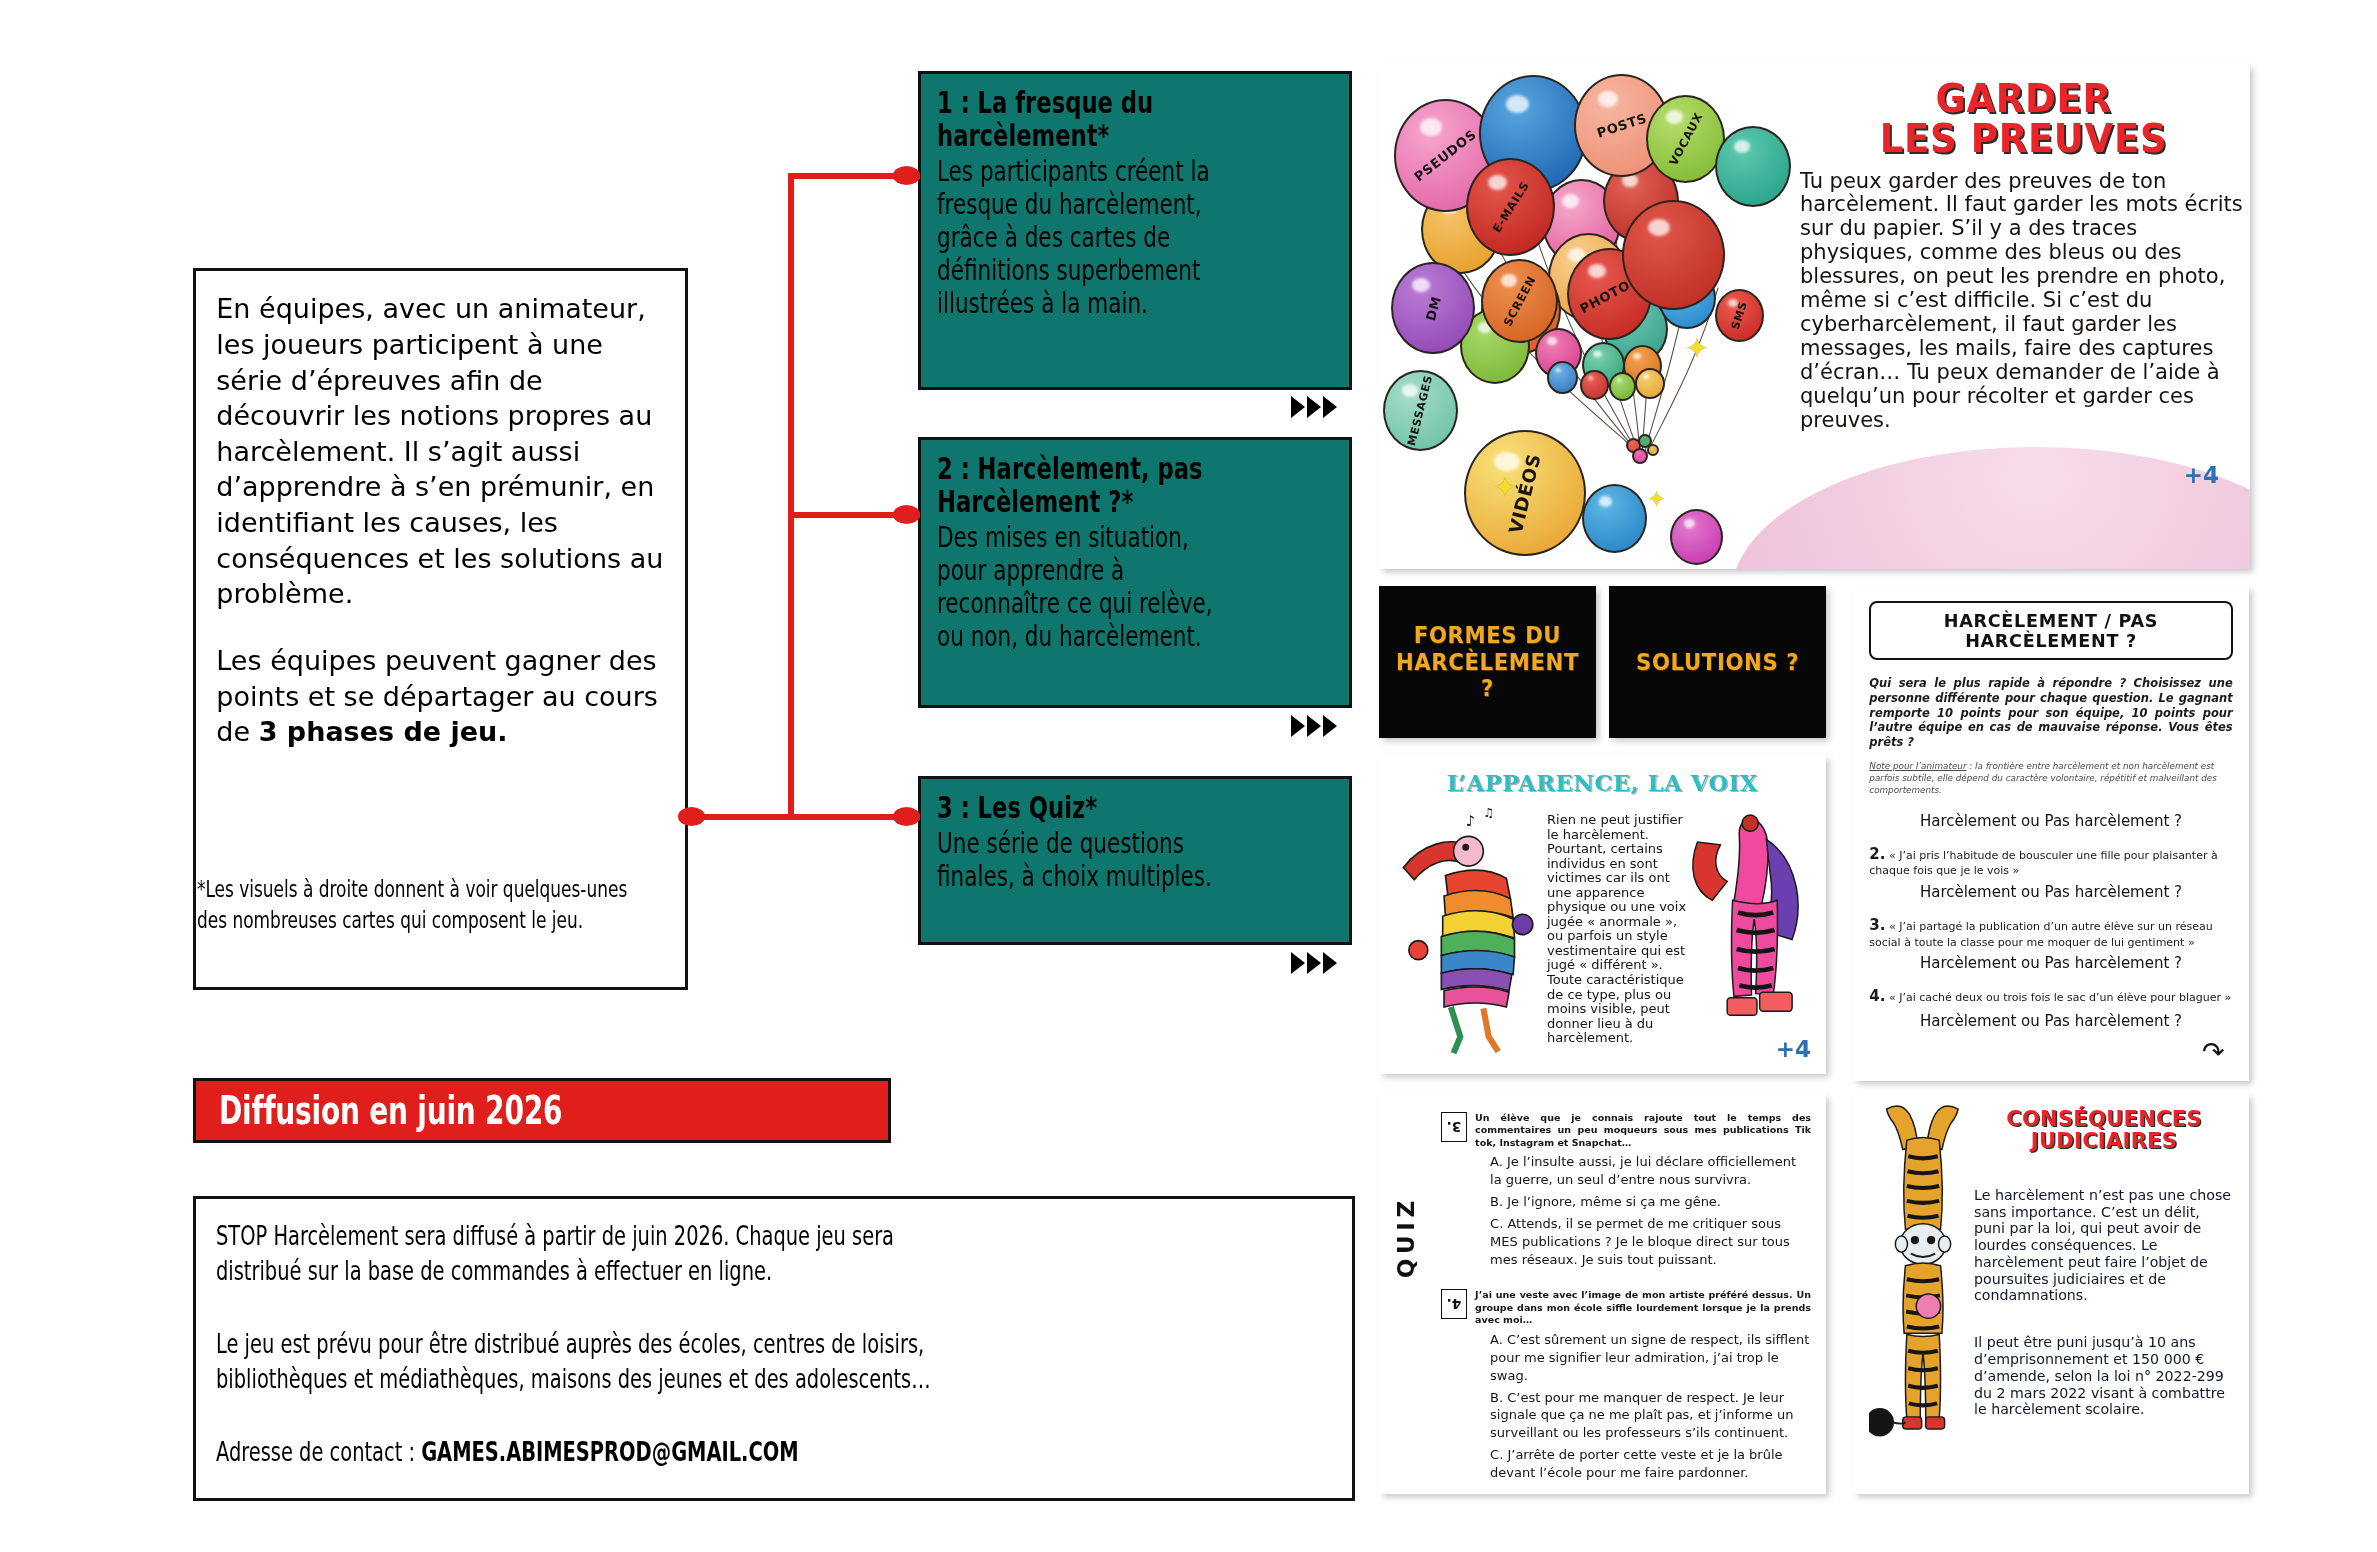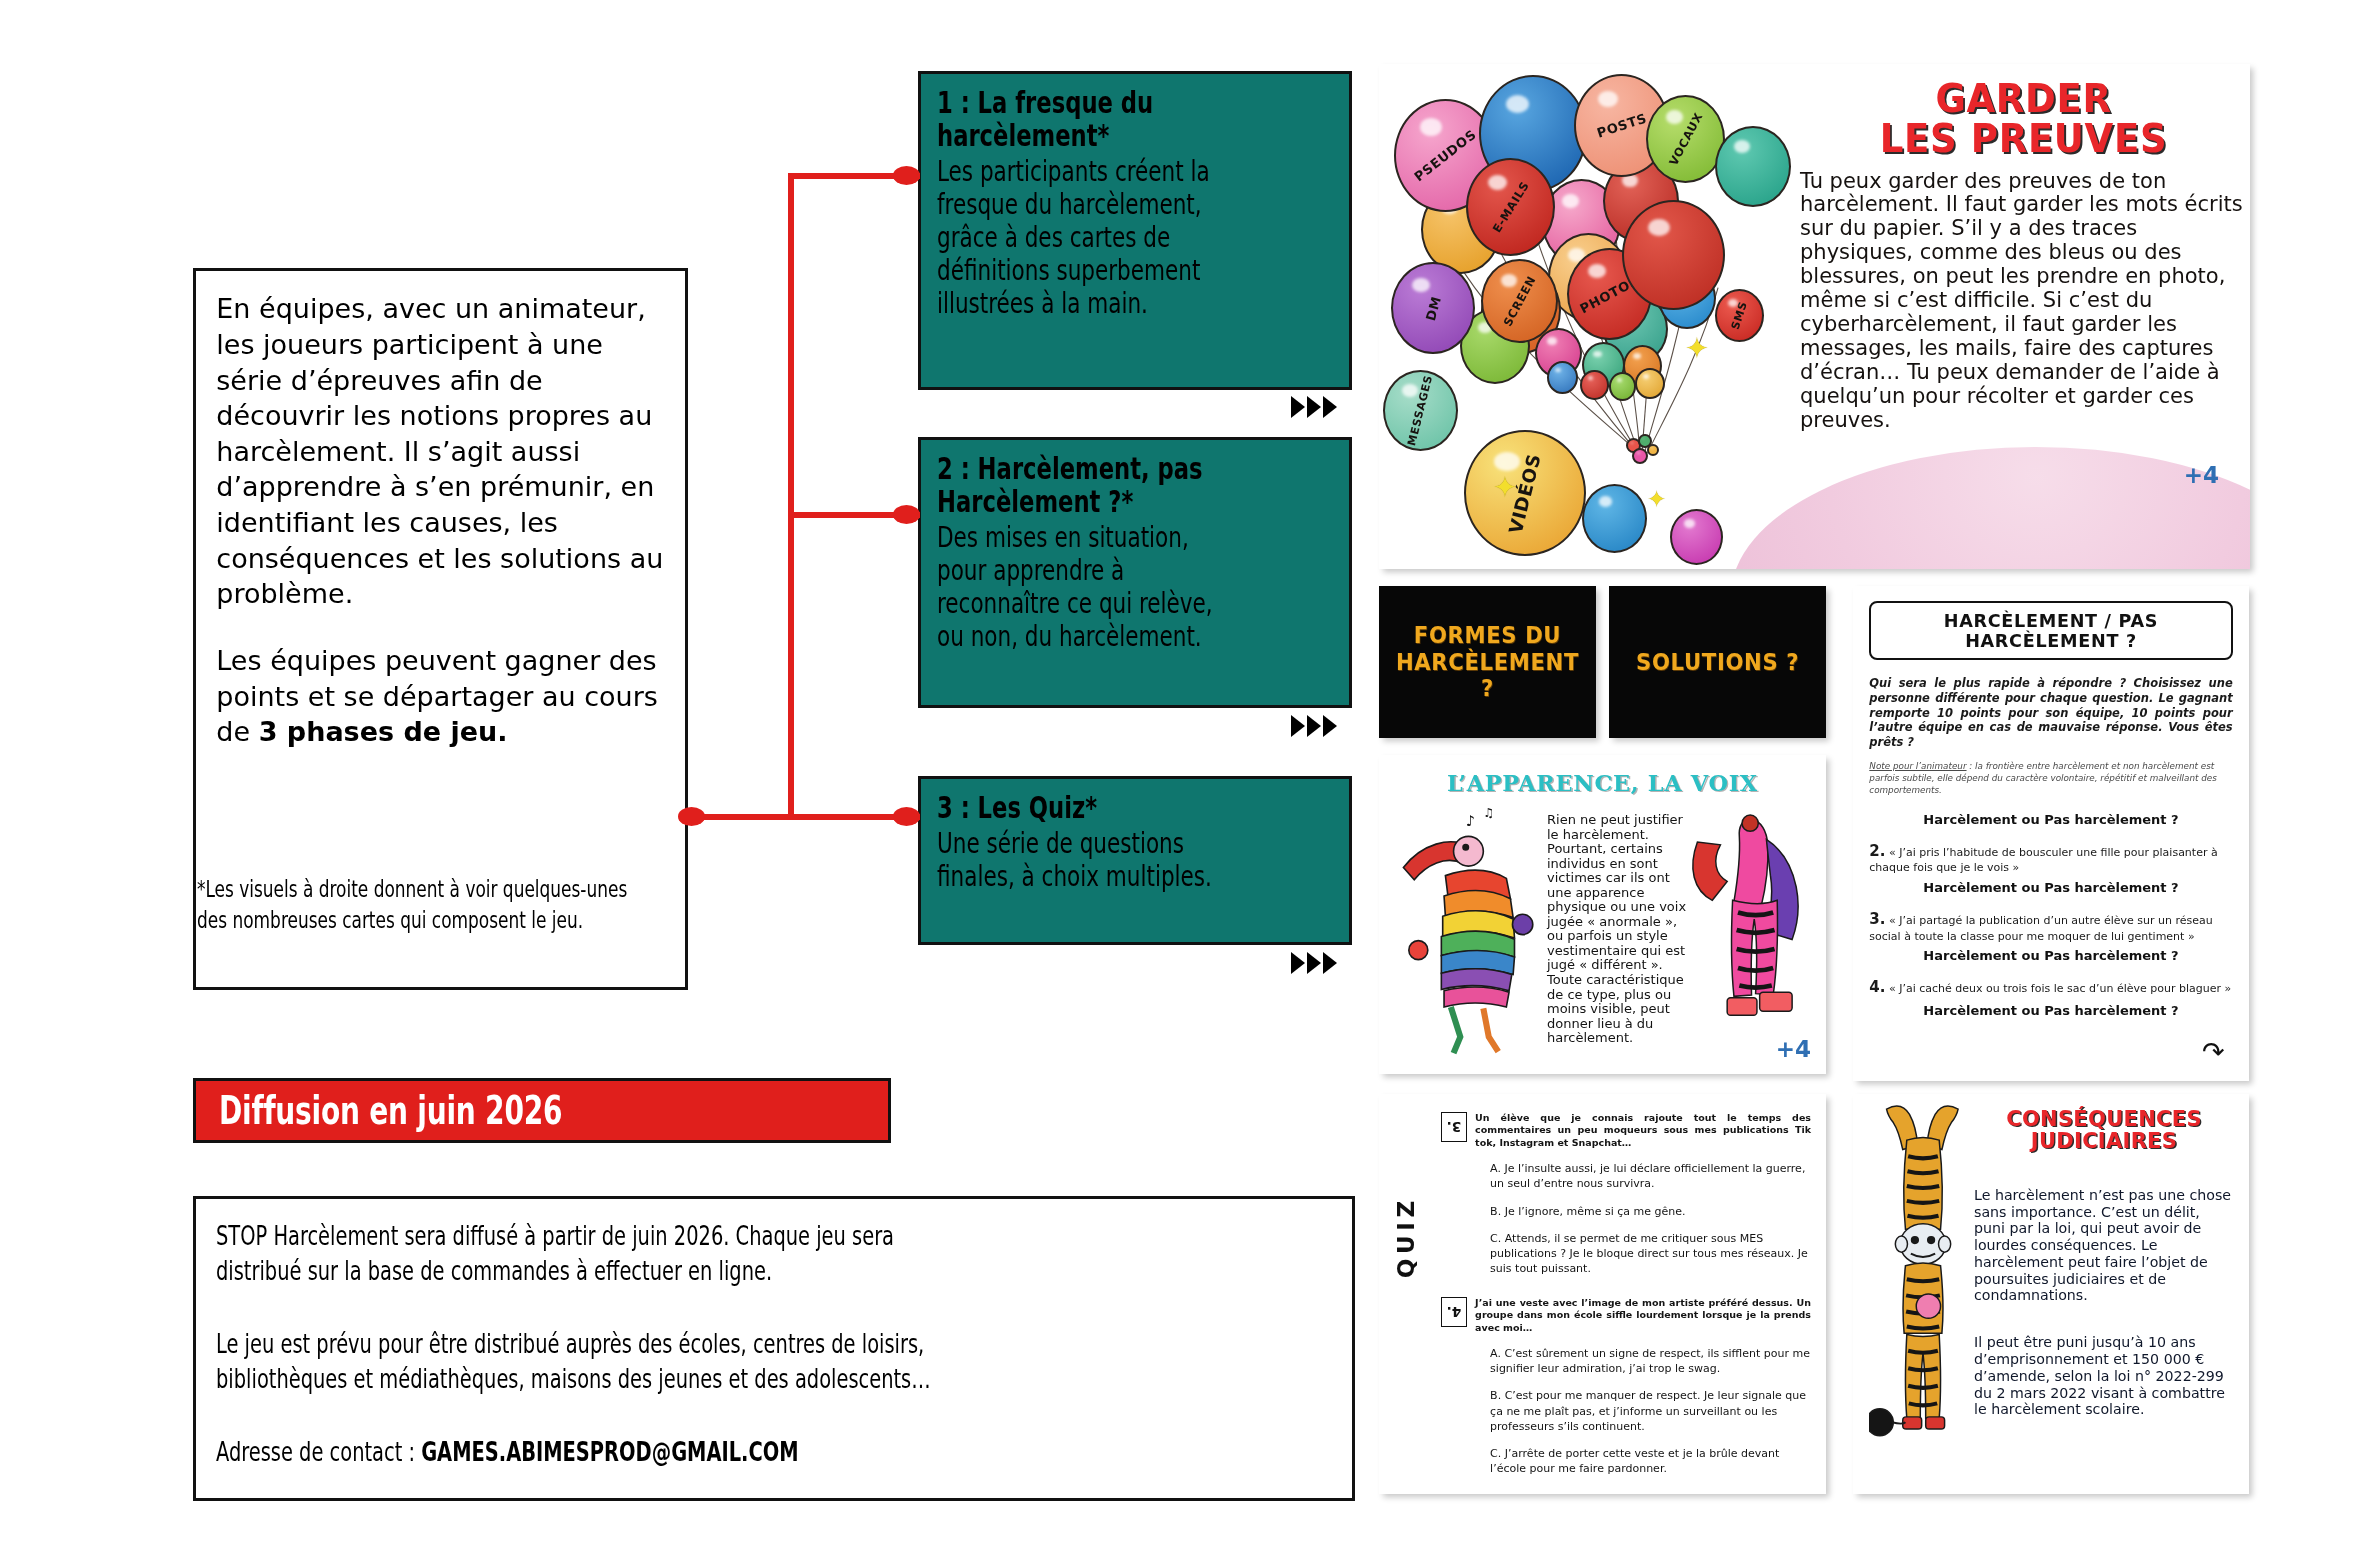--- a/index.html
+++ b/index.html
@@ -274,22 +274,22 @@
     font-family: "DejaVu Sans", sans-serif;
     font-size: 11px;
     line-height: 1.3;
     color: #1a1a1a;
   }
   .hpq-q .qtext b { font-size: 15px; }
   .hpq-q .qchoice {
     margin-top: 4.7px;
     text-align: center;
     font-family: "DejaVu Sans", sans-serif;
-    font-weight: bold;
-    font-size: 13px;
+    font-weight: normal;
+    font-size: 15px;
     color: #111;
   }
   #hpq-arrow {
     position: absolute;
     right: 24.4px; bottom: 15px;
     font-size: 27px; line-height: 1;
     color: #111;
   }
 
   
@@ -344,25 +344,25 @@
   .quiz-stem {
     font-family: "DejaVu Sans", sans-serif;
     font-weight: bold;
     font-size: 9.5px;
     line-height: 1.32;
     text-align: justify;
     color: #141414;
   }
   .quiz-opt {
     font-family: "DejaVu Sans", sans-serif;
-    font-size: 11px;
+    font-size: 13px;
     line-height: 1.38;
     color: #141414;
     margin-left: 15px;
-    margin-top: 12px;
+    margin-top: 4px;
   }
 
   
   #card-conseq { left: 474px; top: 1030px; width: 396px; height: 400px; }
   #conseq-title {
     position: absolute;
     left: 119px; top: 13.6px; width: 264px;
     text-align: center;
     font-family: "DejaVu Sans", sans-serif;
     font-weight: bold;

